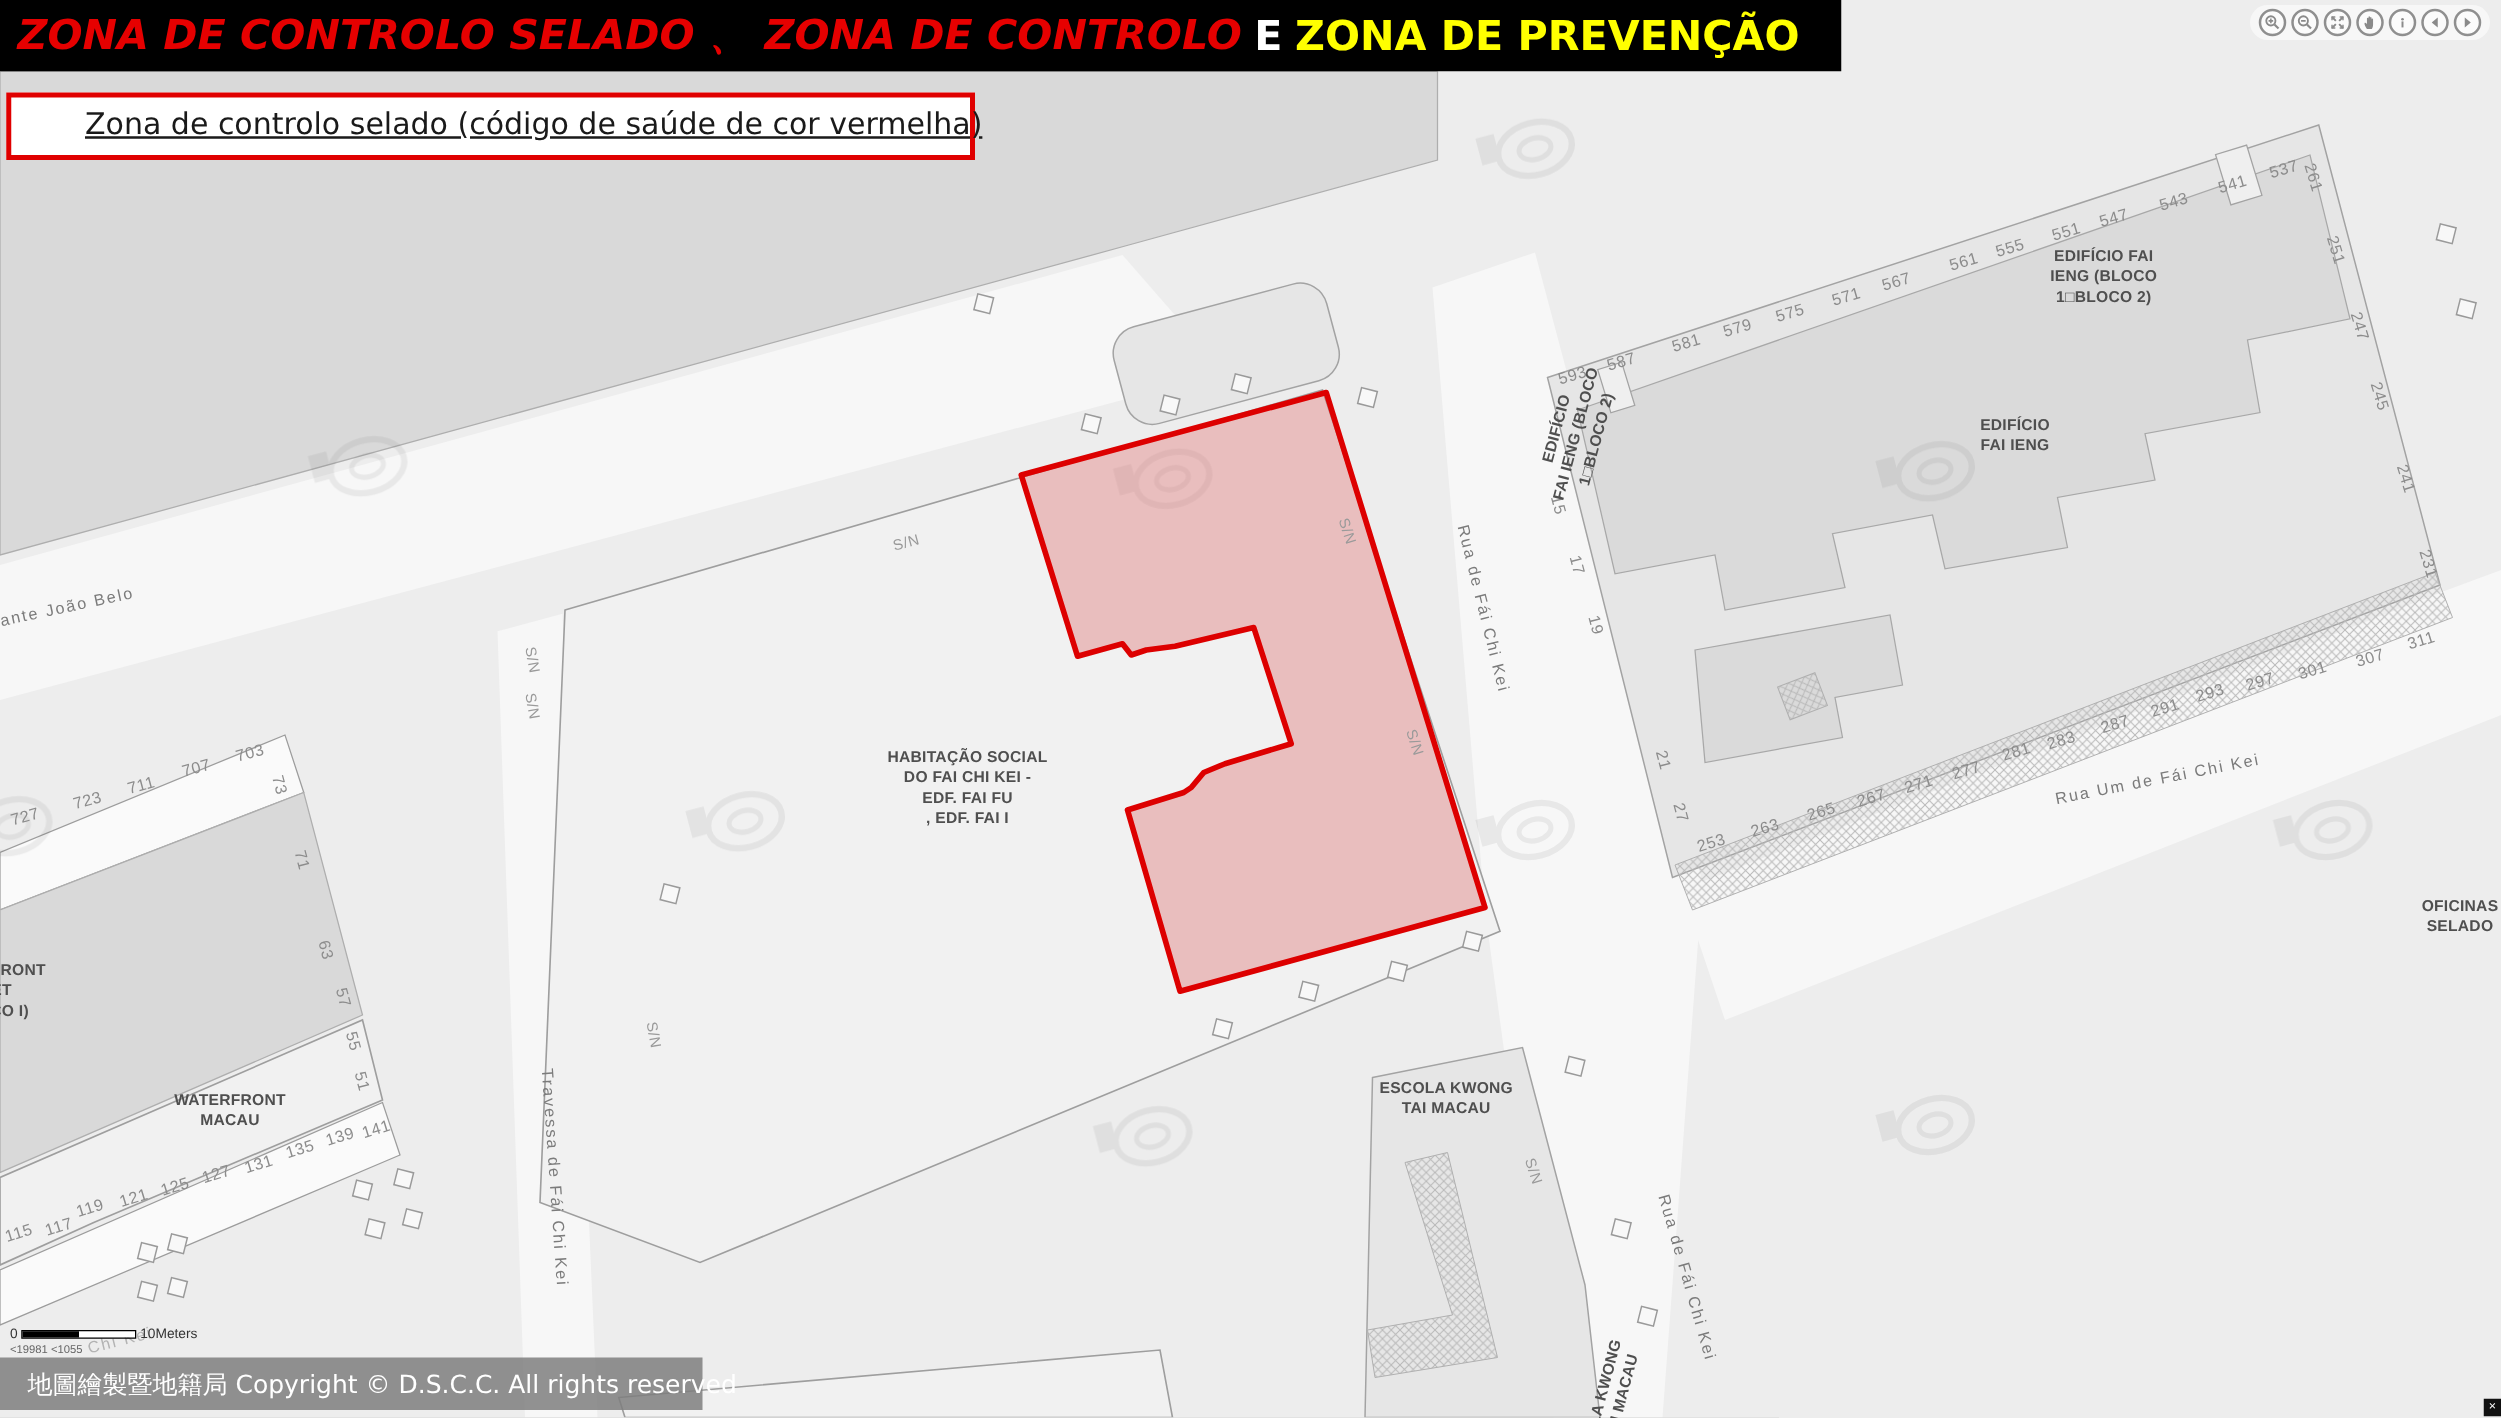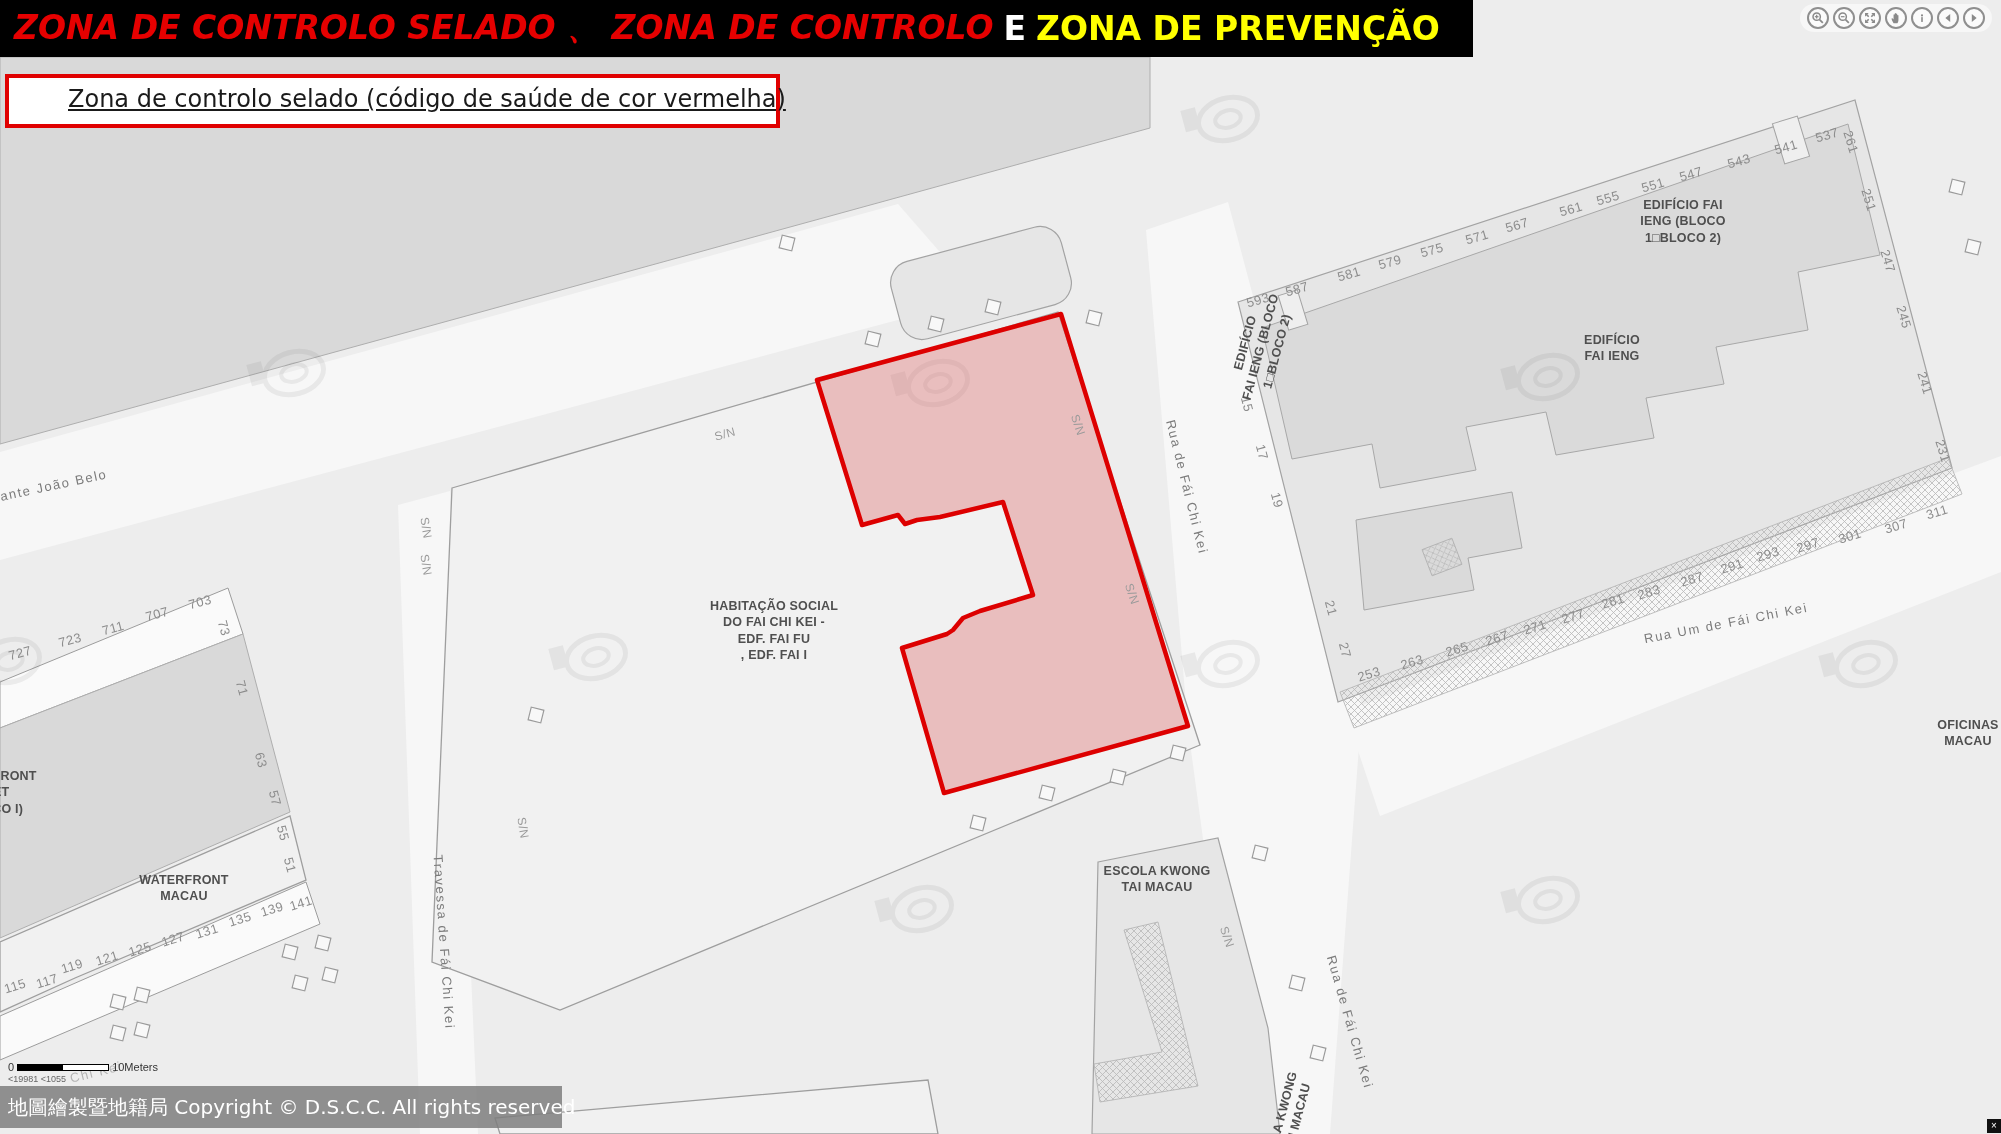--- a/index.html
+++ b/index.html
@@ -34,21 +34,21 @@
               text-align:center;white-space:pre;letter-spacing:.2px;}
   
   #scale-bar{position:absolute;left:8px;top:1061px;z-index:3;}
   #scale-bar .row{display:flex;align-items:center;gap:3px;font-size:11px;color:#333;}
   #scale-bar .bar{width:92px;height:7px;border:1px solid #000;box-sizing:border-box;
                   background:linear-gradient(to right,#000 0 50%,#fff 50% 100%);}
   #scale-bar .sub{font-size:9px;color:#666;margin-top:1px;}
   
   #copyright-bar{position:absolute;left:0;top:1086px;width:562px;height:42px;
                  background:rgba(125,125,125,.84);color:#fff;display:flex;align-items:center;
-                 padding:0 8px;box-sizing:border-box;font-size:20px;z-index:4;
+                 padding:0 22px;box-sizing:border-box;font-size:20px;z-index:4;
                  font-family:"DejaVu Sans",sans-serif;white-space:nowrap;}
   
   #corner-marker{position:absolute;right:0px;top:1119px;width:14px;height:14px;background:#111;
                  color:#fff;font-size:10px;line-height:14px;text-align:center;z-index:5;cursor:pointer;}
   
   .road{fill:#f7f7f7;stroke:none;}
   .block-dark{fill:#d9d9d9;stroke:#aeaeae;stroke-width:1;}
   .block{fill:#e6e6e6;stroke:#a3a3a3;stroke-width:1.2;}
   .block-inner{fill:#dadada;stroke:#a8a8a8;stroke-width:1;}
   .lot{fill:#f1f1f1;stroke:#9e9e9e;stroke-width:1.3;}
@@ -236,21 +236,21 @@
 FAI IENG (BLOCO
 1□BLOCO 2)</div>
       <div class="bldg-label" style="left: 1157px; top: 879px; transform: translate(-50%, -50%) rotate(0deg);">ESCOLA KWONG
 TAI MACAU</div>
       <div class="bldg-label" style="left: 184px; top: 888px; transform: translate(-50%, -50%) rotate(0deg);">WATERFRONT
 MACAU</div>
       <div class="bldg-label" style="left: -8px; top: 792px; transform: translate(-50%, -50%) rotate(0deg);">WATERFRONT
 DUET
 (BLOCO I)</div>
       <div class="bldg-label" style="left: 1968px; top: 733px; transform: translate(-50%, -50%) rotate(0deg);">OFICINAS
-MACAU</div>
+SELADO</div>
       <div class="bldg-label" style="left: 1292px; top: 1108px; transform: translate(-50%, -50%) rotate(-75deg);">LA KWONG
 I MACAU</div>
     </div>
 
   <div id="header-bar">
     <span class="seg-red">ZONA DE CONTROLO SELADO 、 ZONA DE CONTROLO</span>
     <span class="seg-white">E</span>
     <span class="seg-yellow">ZONA DE PREVENÇÃO</span>
   </div>
 

